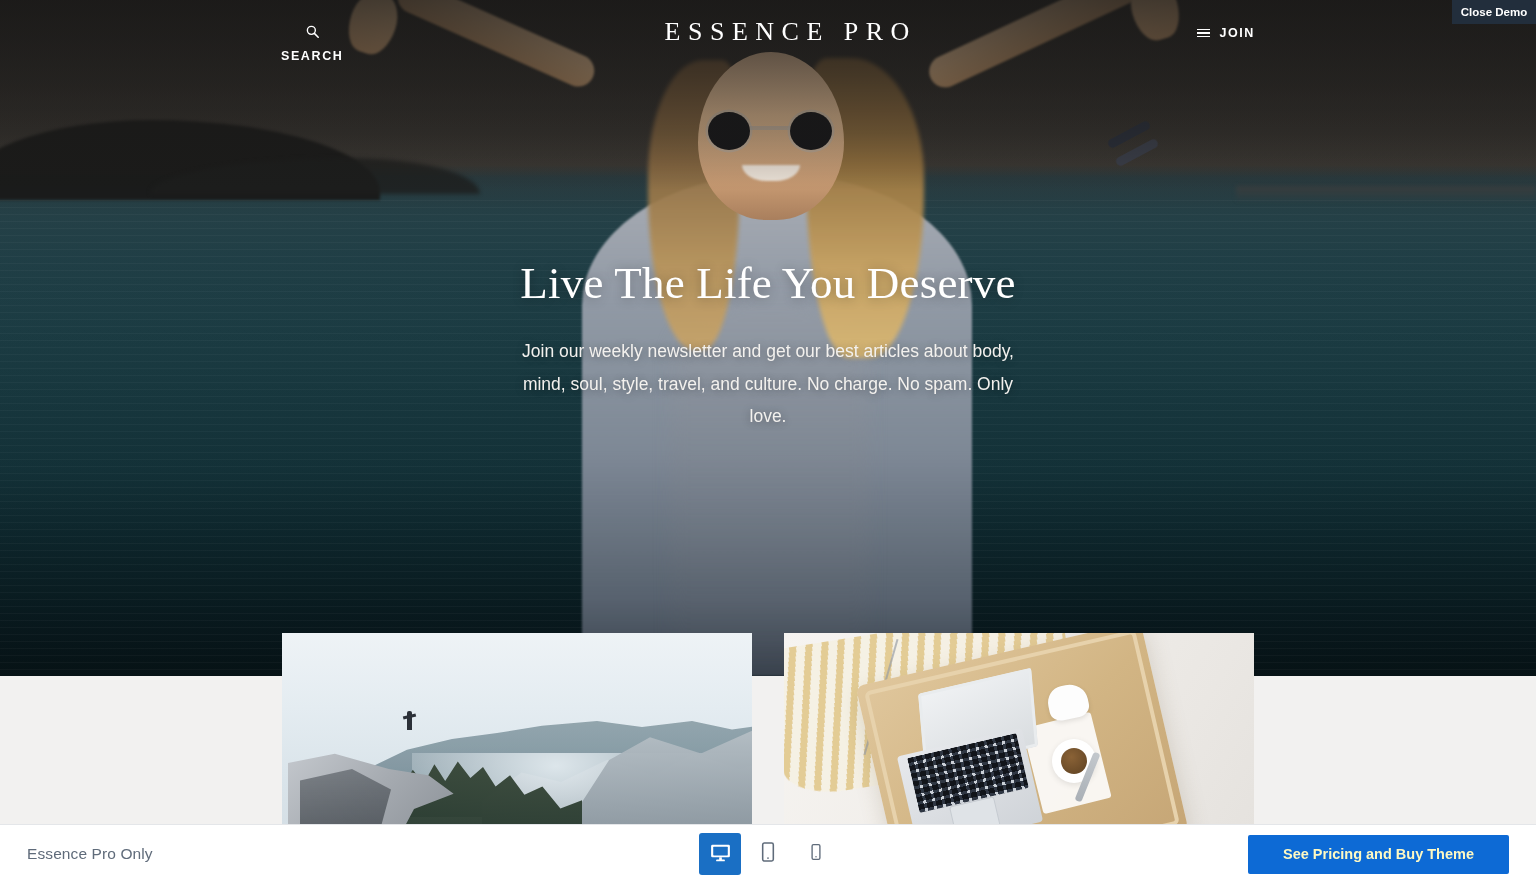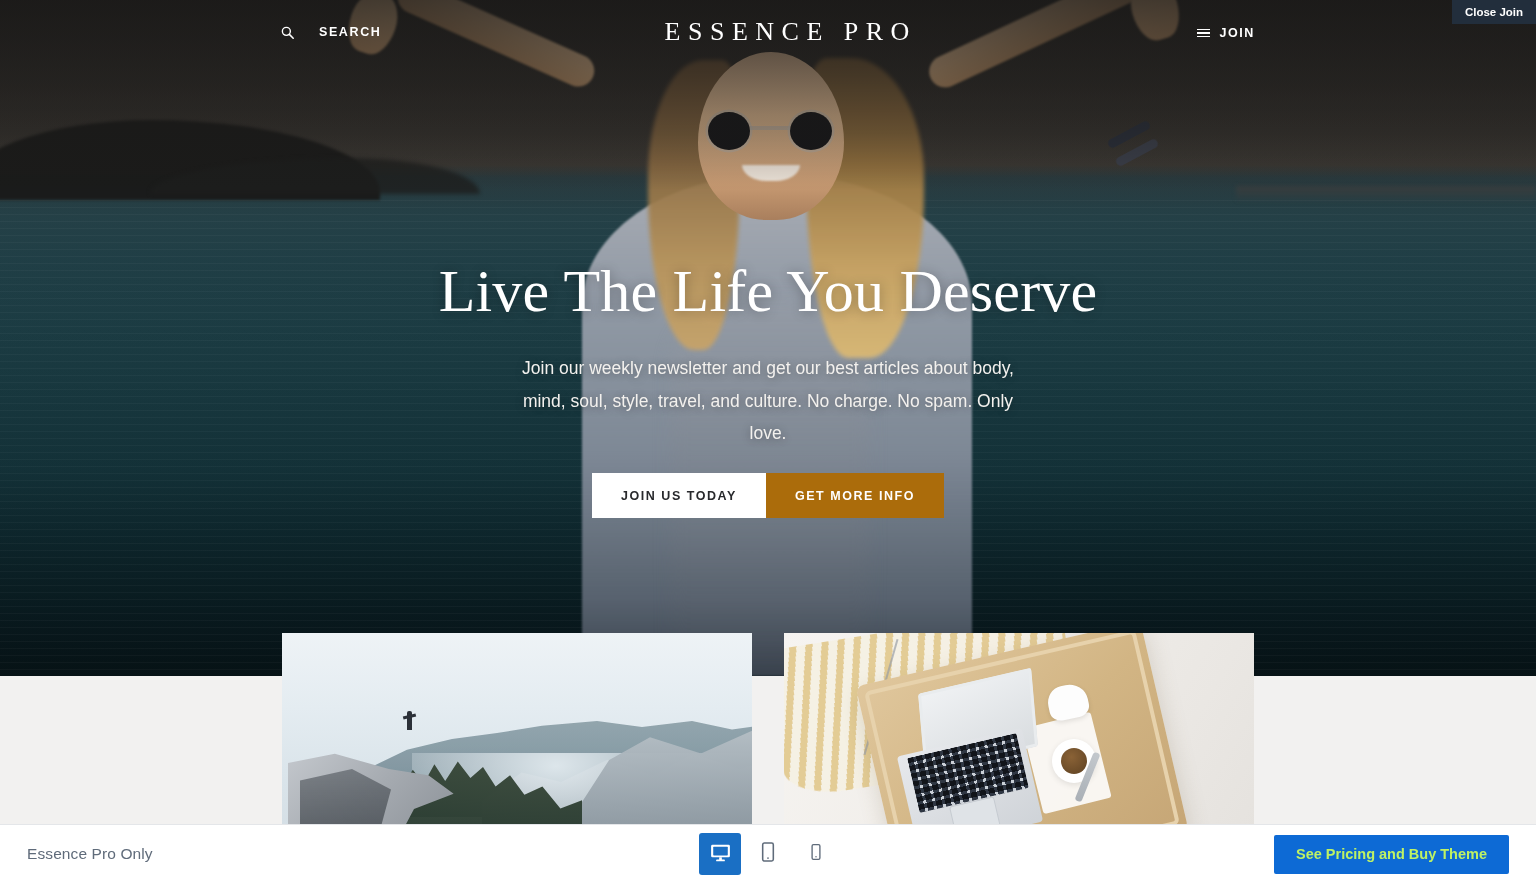--- a/index.html
+++ b/index.html
@@ -197,27 +197,28 @@
     left: 0; top: 0; width: 1536px; height: 130px;
     z-index: 12;
   }
   .header-row {
     position: relative;
     width: 1536px; height: 70px;
   }
   .search-btn {
     position: absolute;
     left: 281px; top: 25px;
-    display: flex; align-items: center; gap: 25px;
+    display: flex; align-items: center; gap: 11px;
     color: #ffffff;
     font-size: 12.5px;
     font-weight: 700;
     letter-spacing: 1.6px;
     cursor: pointer;
     user-select: none;
+    flex-direction: column;
   }
   .search-btn svg { display:block; }
   .site-title {
     position: absolute;
     left: 0; right: 0; top: 17px;
     text-align: center;
     font-family: "Liberation Serif", serif;
     font-size: 26px;
     font-weight: 400;
     letter-spacing: 7.5px;
@@ -286,21 +287,21 @@
   
   .hero-content {
     position: absolute;
     left: 0; right: 0; top: 258px;
     z-index: 10;
     text-align: center;
     color: #fff;
   }
   .hero-title {
     font-family: "Liberation Serif", serif;
-    font-size: 60px;
+    font-size: 45px;
     font-weight: 400;
     line-height: 1.12;
     letter-spacing: 0.2px;
     color: #ffffff;
     text-shadow: 0 1px 12px rgba(0,0,0,0.30);
   }
   .hero-sub {
     margin-top: 27px;
     font-size: 17.5px;
     line-height: 1.85;
@@ -550,23 +551,23 @@
     border-radius: 3px;
     cursor: pointer;
     background: transparent;
     color: #5f6b7a;
   }
   .device-btn.active { background: #1a6fc4; color: #ffffff; }
   .buy-btn {
     position: absolute;
     right: 27px;
     height: 39px;
-    padding: 0 22px;
+    padding: 0 35px;
     background: #0d6ad5;
-    color: #bef264;
+    color: #fef9c3;
     font-size: 14.5px;
     font-weight: 700;
     border: 0;
     border-radius: 2px;
     cursor: pointer;
     display: flex; align-items: center;
     white-space: nowrap;
   }
 </style>
 </head>
@@ -630,24 +631,20 @@
     </div>
 
   </header>
 
   <div class="hero-content">
     <h1 class="hero-title">Live The Life You Deserve</h1>
     <p class="hero-sub">
       <span>Join our weekly newsletter and get our best articles about body, mind, soul,</span>
       <span>style, travel, and culture. No charge. No spam. Only love.</span>
     </p>
-    <div class="hero-buttons">
-      <button class="btn btn-light">JOIN US TODAY</button>
-      <button class="btn btn-accent">GET MORE INFO</button>
-    </div>
   </div>
 
   <section class="content-strip"></section>
 
   <div class="cards">
 
     <article class="card">
       <div class="card-photo">
         <div class="mtn-sky"></div>
         <div class="mtn-far"></div>
@@ -673,21 +670,21 @@
         <div class="lt-laptop-base"></div>
         <div class="lt-keys"></div>
         <div class="lt-trackpad"></div>
         <div class="lt-jug"></div>
         <div class="lt-cup"></div>
         <div class="lt-fork"></div>
       </div>
     </article>
   </div>
 
-  <div class="close-demo">Close Join</div>
+  <div class="close-demo">Close Demo</div>
 
   <footer class="toolbar">
     <div class="toolbar-title">Essence Pro Only</div>
 
     <div class="device-group">
       <div class="device-btn active">
         <span>
           <svg width="23" height="23" viewBox="0 0 24 24" fill="none" aria-hidden="true">
             <rect x="2.2" y="4" width="19.6" height="13" rx="1.4" fill="currentColor"></rect>
             <rect x="4.4" y="6" width="15.2" height="9" rx="0.6" fill="#1a6fc4"></rect>

